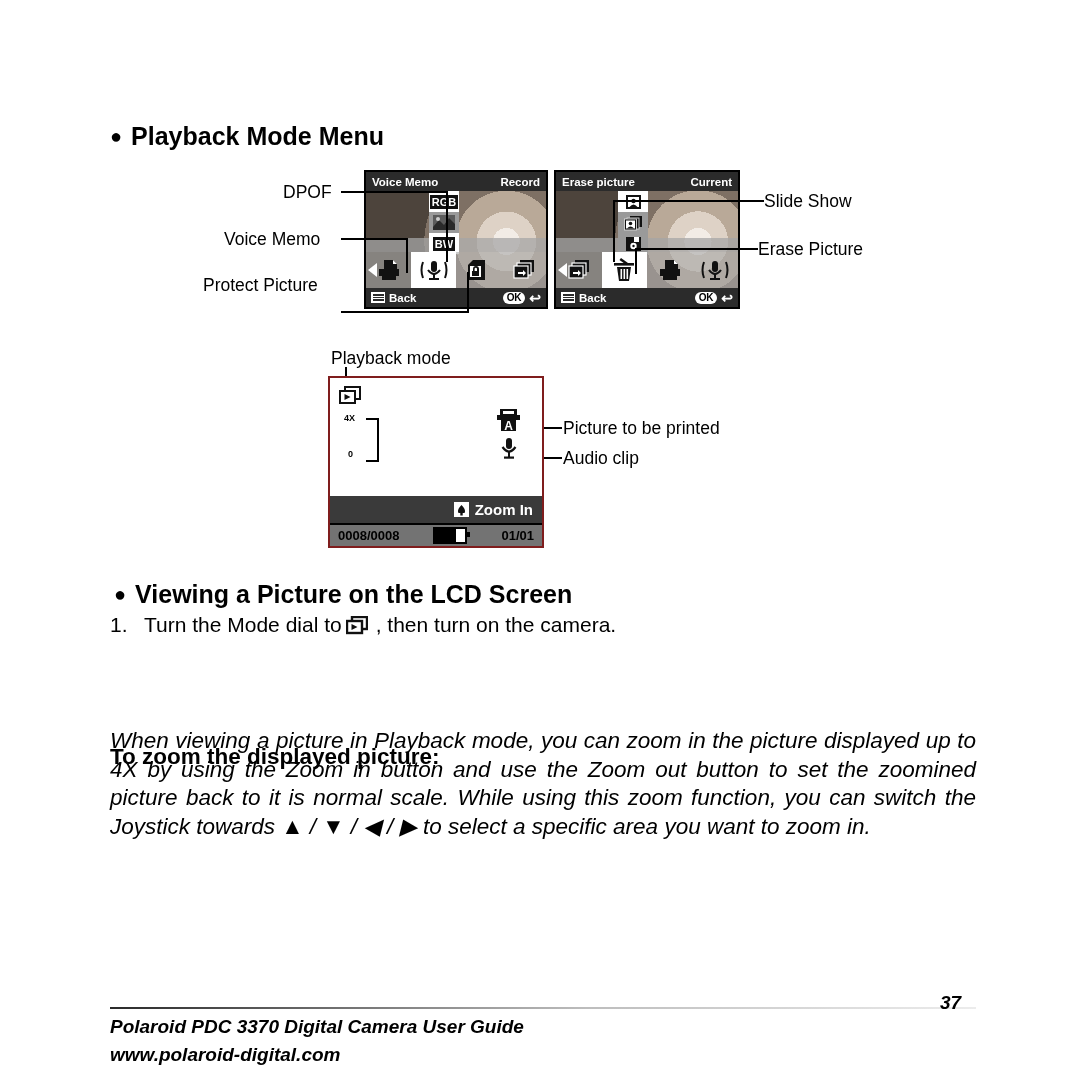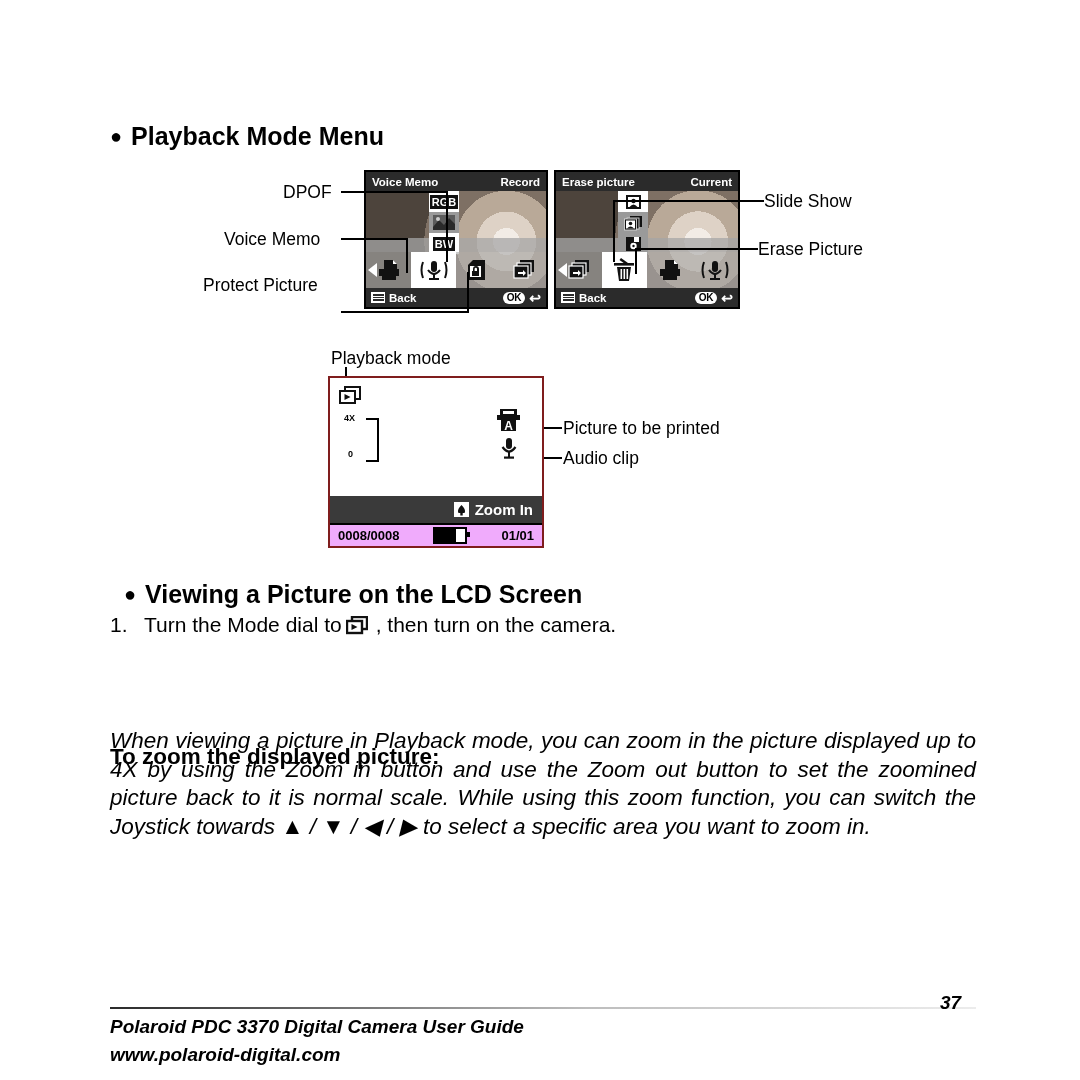--- a/index.html
+++ b/index.html
@@ -25,21 +25,21 @@
     font-size:29px;font-weight:bold;letter-spacing:0.1px;
     white-space:nowrap;
   }
 
   
   .sect{
     position:absolute;font-size:25px;font-weight:bold;white-space:nowrap;
   }
   .sect .bullet{display:inline-block;margin-right:9px;font-size:20px;vertical-align:2px;}
   #sect-playback{left:110px;top:122px;}
-  #sect-viewing{left:124px;top:580px;}
+  #sect-viewing{left:114px;top:580px;}
 
   
   .diagram{position:absolute;left:0;top:0;width:1080px;height:1080px;pointer-events:none;}
   .lbl{
     position:absolute;font-size:17.5px;white-space:nowrap;color:#000;
   }
   .ln{position:absolute;background:#000;}
 
   
   .lcd{
@@ -108,21 +108,21 @@
     border:2px solid #7f1d1d;background:#fff;box-sizing:border-box;
   }
   .pb-body{position:absolute;left:0;top:0;right:0;height:118px;background:#fff;}
   .pb-zoombar{
     position:absolute;left:0;right:0;top:118px;height:27px;background:#3a3a3a;
     display:flex;align-items:center;justify-content:flex-end;gap:6px;
     padding-right:9px;box-sizing:border-box;color:#fff;
     font-size:15px;font-weight:bold;
   }
   .pb-status{
-    position:absolute;left:0;right:0;bottom:0;height:23px;background:#f0abfc;
+    position:absolute;left:0;right:0;bottom:0;height:23px;background:#737373;
     border-top:2px solid #000;
     display:flex;align-items:center;justify-content:space-between;
     padding:0 8px;box-sizing:border-box;font-size:13px;font-weight:bold;
   }
   .zoombadge{
     width:15px;height:15px;background:#fff;display:flex;align-items:center;justify-content:center;
   }
   .battery{
     width:30px;height:13px;border:2px solid #000;background:#fff;position:relative;
     display:flex;align-items:center;

